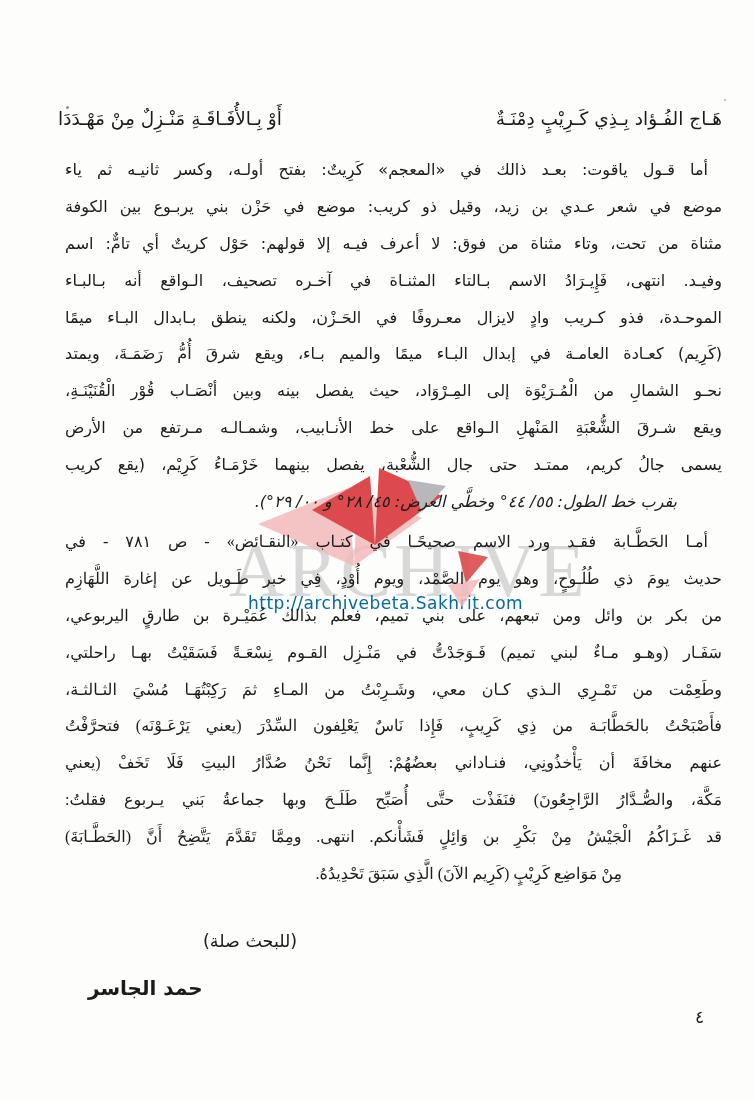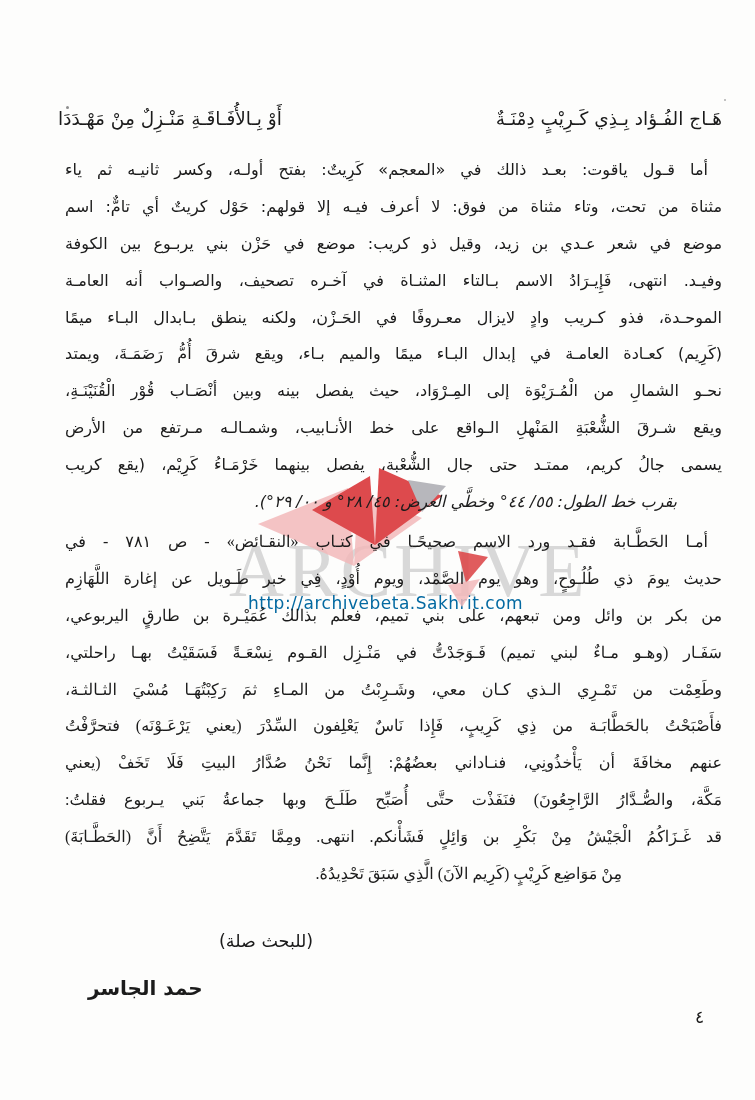--- a/index.html
+++ b/index.html
@@ -45,21 +45,21 @@
     text-justify:inter-word;overflow:hidden;
   }
   .indent-first{text-indent:14px;}
   .endline{
     height:36.9px;line-height:36.9px;font-size:16px;
     text-align:right;text-align-last:right;overflow:hidden;
   }
   .endline.coords{padding-right:45px;font-style:italic;}
   .endline.closing{padding-right:100px;}
 
-  .continuation{top:931px;left:203px;font-size:17.5px;margin-left:16px;}
+  .continuation{top:931px;left:203px;font-size:17.5px;}
   .signature{top:976px;left:88px;font-size:20px;font-weight:bold;}
   .pagenum{top:1007px;left:695px;font-size:17px;}
 
   .speck{position:absolute;z-index:2;border-radius:50%;background:#8d8d8d;}
   .speck1{width:3px;height:3px;top:106px;left:66px;}
   .speck2{width:2px;height:2px;top:99px;left:724px;opacity:.7;}
 </style>
 </head>
 <body>
 
@@ -79,23 +79,23 @@
     <polygon points="2,36 34,30 16,58" fill="#f2b9ba" opacity="0.85"></polygon>
   </svg>
 
   <div class="txt verse-row">
     <span>هَـاج الفُـؤاد بِـذِي كَـرِيْبٍ دِمْنَـةٌ</span>
     <span>أَوْ بِـالأُفَـاقَـةِ مَنْـزِلٌ مِنْ مَهْـدَدَا</span>
   </div>
 
   <div class="txt para para-a">
     <div class="jline indent-first">أما قـول ياقوت: بعـد ذالك في «المعجم» كَرِيتٌ: بفتح أولـه، وكسر ثانيـه ثم ياء</div>
+    <div class="jline">موضع في شعر عـدي بن زيد، وقيل ذو كريب: موضع في حَزْن بني يربـوع بين الكوفة</div>
     <div class="jline">مثناة من تحت، وتاء مثناة من فوق: لا أعرف فيـه إلا قولهم: حَوْل كريتٌ أي تامٌّ: اسم</div>
-    <div class="jline">موضع في شعر عـدي بن زيد، وقيل ذو كريب: موضع في حَزْن بني يربـوع بين الكوفة</div>
-    <div class="jline">وفيـد. انتهى، فَإِيـرَادُ الاسم بـالتاء المثنـاة في آخـره تصحيف، والصـواب أنه العامـة</div>
+    <div class="jline">وفيـد. انتهى، فَإِيـرَادُ الاسم بـالتاء المثنـاة في آخـره تصحيف، الـواقع أنه بـالبـاء</div>
     <div class="jline">الموحـدة، فذو كـريب وادٍ لايزال معـروفًا في الحَـزْن، ولكنه ينطق بـابدال البـاء ميمًا</div>
     <div class="jline">(كَرِيم) كعـادة العامـة في إبدال البـاء ميمًا والميم بـاء، ويقع شرقَ أُمُّ رَضَمَـةَ، ويمتد</div>
     <div class="jline">نحـو الشمالِ من الْمُـرَيْوَة إلى المِـرْوَاد، حيث يفصل بينه وبين أنْصَـاب قُوْر الْقُنَيْنَـةِ،</div>
     <div class="jline">ويقع شـرقَ الشُّعْبَةِ المَنْهلِ الـواقع على خط الأنـابيب، وشمـالـه مـرتفع من الأرض</div>
     <div class="jline">يسمى جالُ كريم، ممتـد حتى جال الشُّعْبة، يفصل بينهما خَرْمَـاءُ كَرِيْم، (يقع كريب</div>
     <div class="endline coords">بقرب خط الطول: ٥٥/ ٤٤° وخطَّي العرض: ٤٥/ ٢٨° و ٠٠/ ٢٩°).</div>
   </div>
 
   <div class="txt para para-b">
     <div class="jline indent-first">أمـا الحَطَّـابة فقـد ورد الاسم صحيحًـا في كتـاب «النقـائض» - ص ٧٨١ - في</div>

